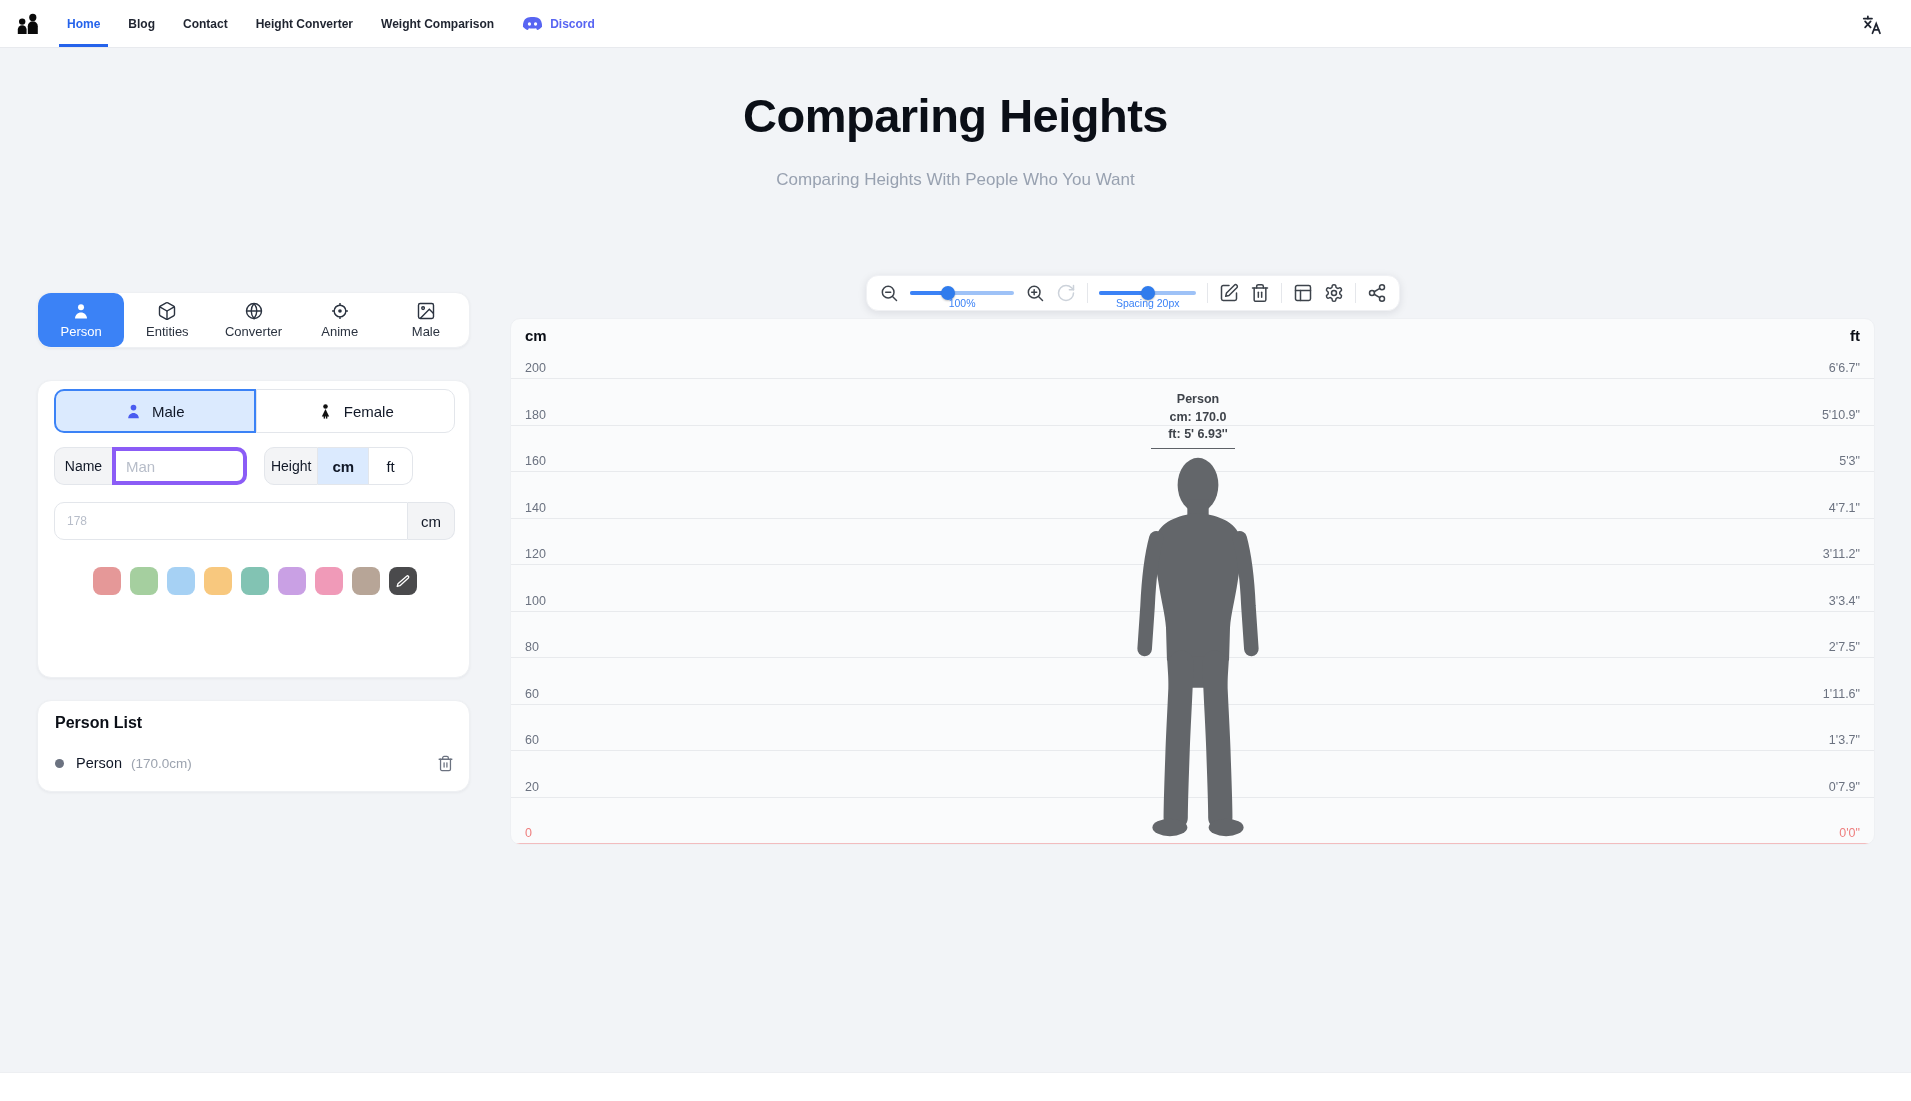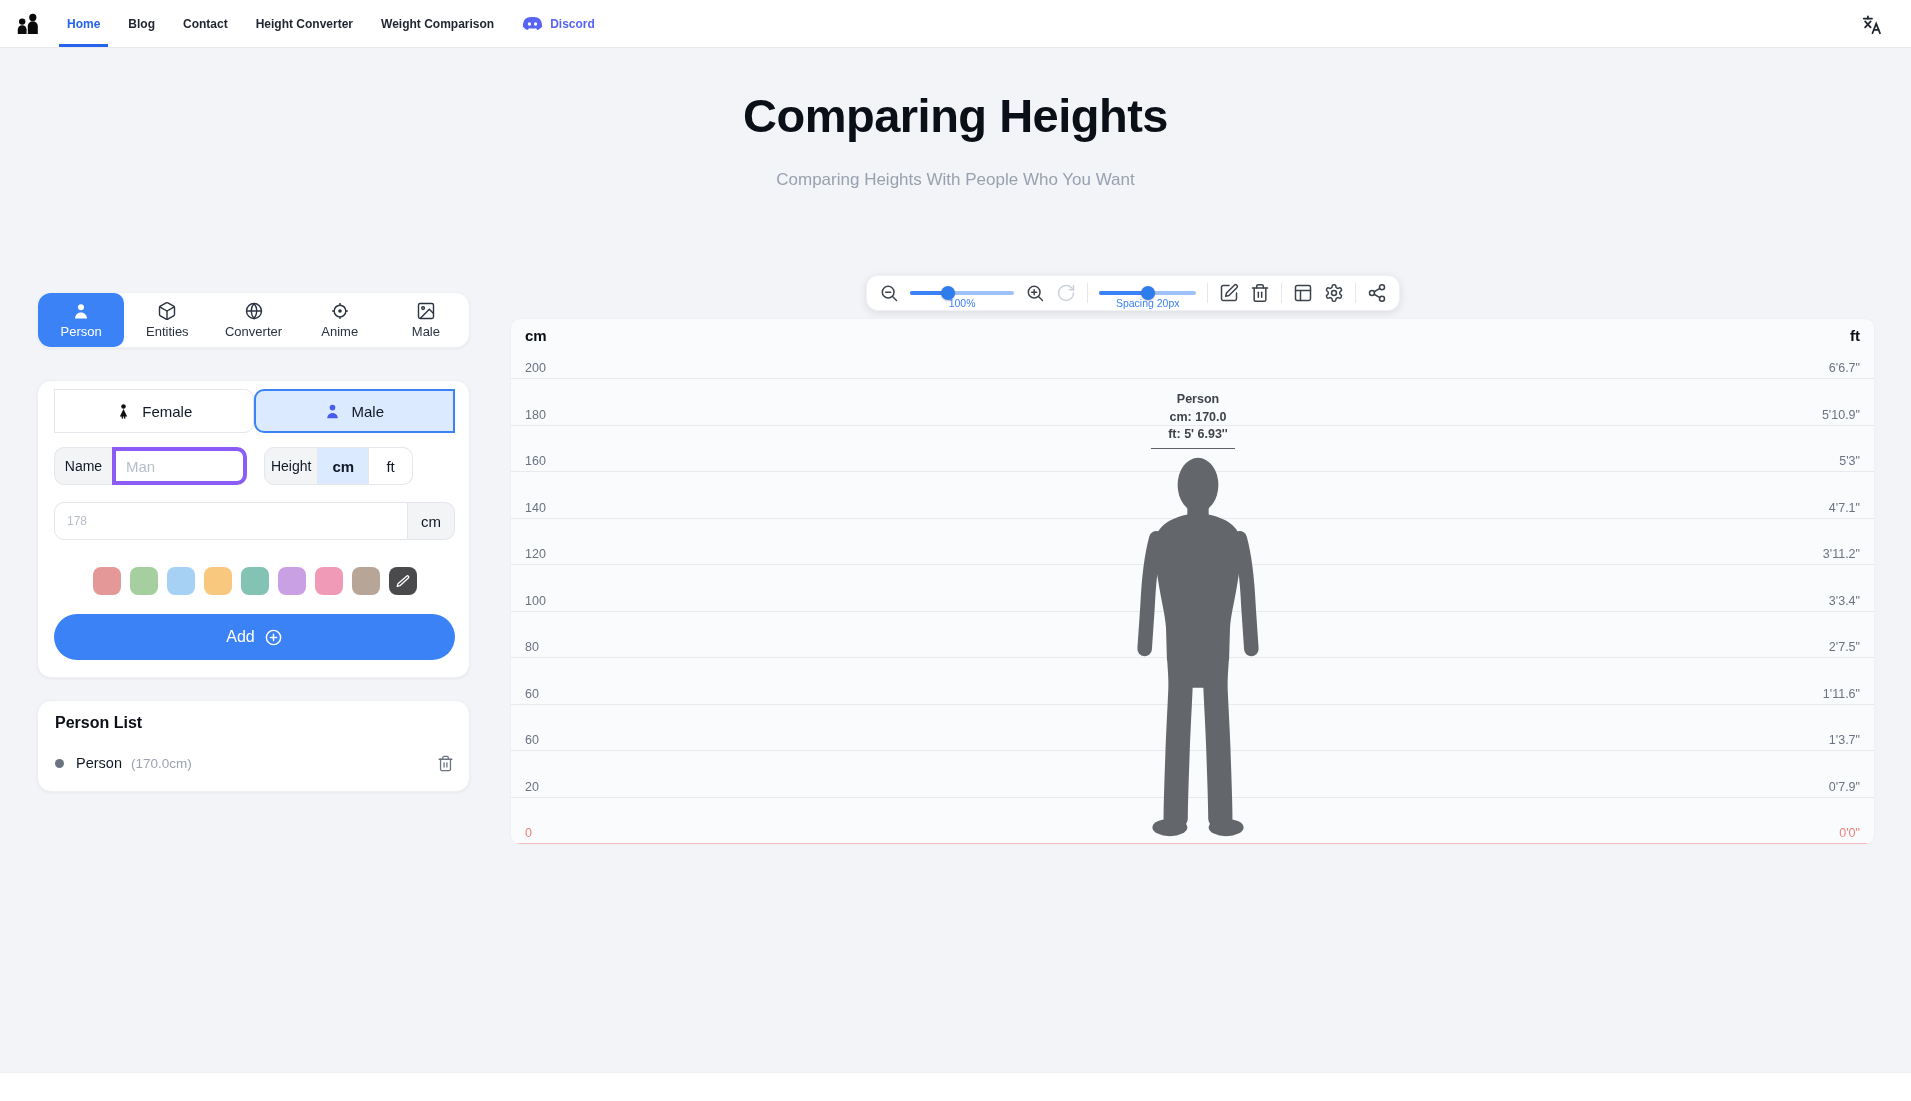--- a/index.html
+++ b/index.html
@@ -239,35 +239,35 @@
         <rect x="3" y="3" width="18" height="18" rx="2"></rect>
         <circle cx="8.5" cy="8.5" r="1.6"></circle>
         <path d="M21 15l-5-5-11 11"></path>
       </svg>
     <span>Male</span>
   </div>
 </div>
 
 <div class="card form-card">
   <div class="gender-row">
+    <button class="gender-btn male selected">
+      <svg width="17" height="17" viewBox="0 0 24 24" fill="#4a5cf0">
+          <circle cx="12" cy="6.5" r="4"></circle>
+          <path d="M4.5,21.5 c0-4.2 3.3-7.5 7.5-7.5 s7.5,3.3 7.5,7.5 Z"></path>
+        </svg>
+      <span>Male</span>
+    </button>
     <button class="gender-btn female">
       <svg width="17" height="17" viewBox="0 0 24 24" fill="#111">
           <circle cx="12" cy="4.8" r="3.2"></circle>
           <path d="M12,8.6 L6.8,19 h10.4 Z"></path>
           <rect x="9.4" y="18" width="2" height="4"></rect>
           <rect x="12.6" y="18" width="2" height="4"></rect>
         </svg>
       <span>Female</span>
-    </button>
-    <button class="gender-btn male selected">
-      <svg width="17" height="17" viewBox="0 0 24 24" fill="#4a5cf0">
-          <circle cx="12" cy="6.5" r="4"></circle>
-          <path d="M4.5,21.5 c0-4.2 3.3-7.5 7.5-7.5 s7.5,3.3 7.5,7.5 Z"></path>
-        </svg>
-      <span>Male</span>
     </button>
   </div>
 
   <div class="field-row">
     <div class="name-group">
       <div class="chip">Name</div>
       <input class="name-input" placeholder="Man" style="">
     </div>
     <div class="height-group">
       <div class="chip h-label">Height</div>
@@ -291,28 +291,20 @@
       <div class="swatch" style="background: rgb(201, 160, 228);"></div>
       <div class="swatch" style="background: rgb(240, 154, 184);"></div>
       <div class="swatch" style="background: rgb(183, 165, 151);"></div>
       <div class="swatch custom" id="custom-swatch" style="background: rgb(74, 74, 76);">
       <svg width="14" height="14" viewBox="0 0 24 24" fill="none" stroke="#fff" stroke-width="2.2" stroke-linecap="round" stroke-linejoin="round">
         <path d="M21.2 6.8a2.1 2.1 0 0 0-3-3L3.8 16.2a2 2 0 0 0-.5.8l-1.3 4.4 4.4-1.3a2 2 0 0 0 .8-.5Z"></path>
       </svg>
     </div>
   </div>
 
-  <button class="add-btn">
-    <span>Add</span>
-    <svg width="19" height="19" viewBox="0 0 24 24" fill="none" stroke="#fff" stroke-width="1.8" stroke-linecap="round">
-      <circle cx="12" cy="12" r="9"></circle>
-        <path d="M12 8v8"></path>
-        <path d="M8 12h8"></path>
-    </svg>
-  </button>
 </div>
 
 <div class="card list-card">
   <div class="list-title">Person List</div>
   <div id="person-list-items">
       <div class="list-item">
         <span class="list-dot"></span>
         <span class="list-name">Person</span>
         <span class="list-detail">(170.0cm)</span>
         <span class="list-trash">

